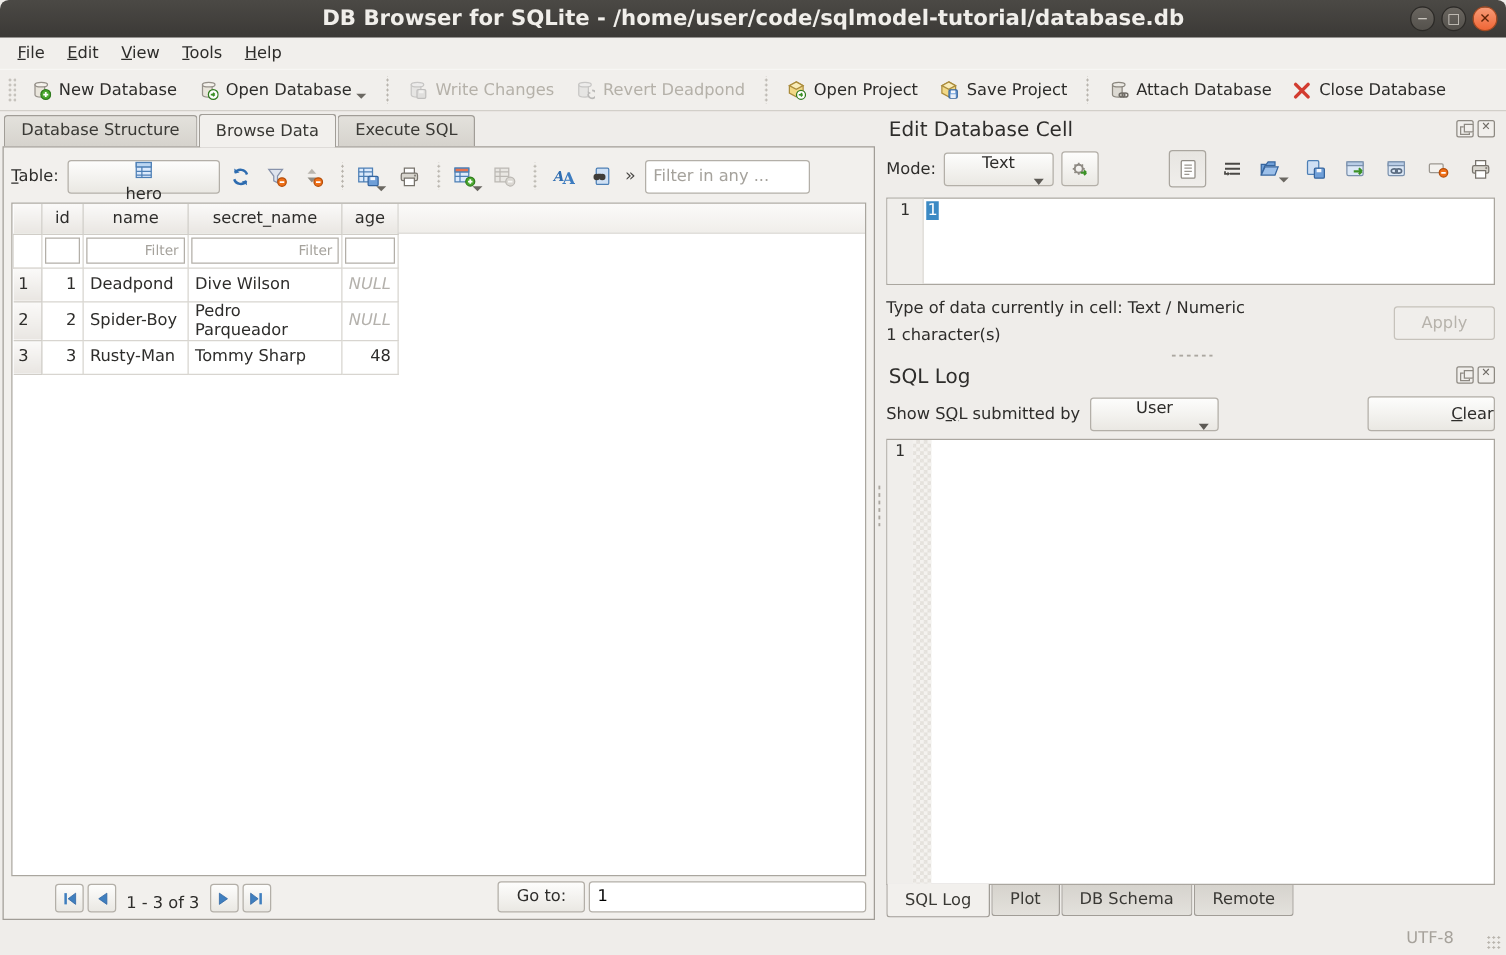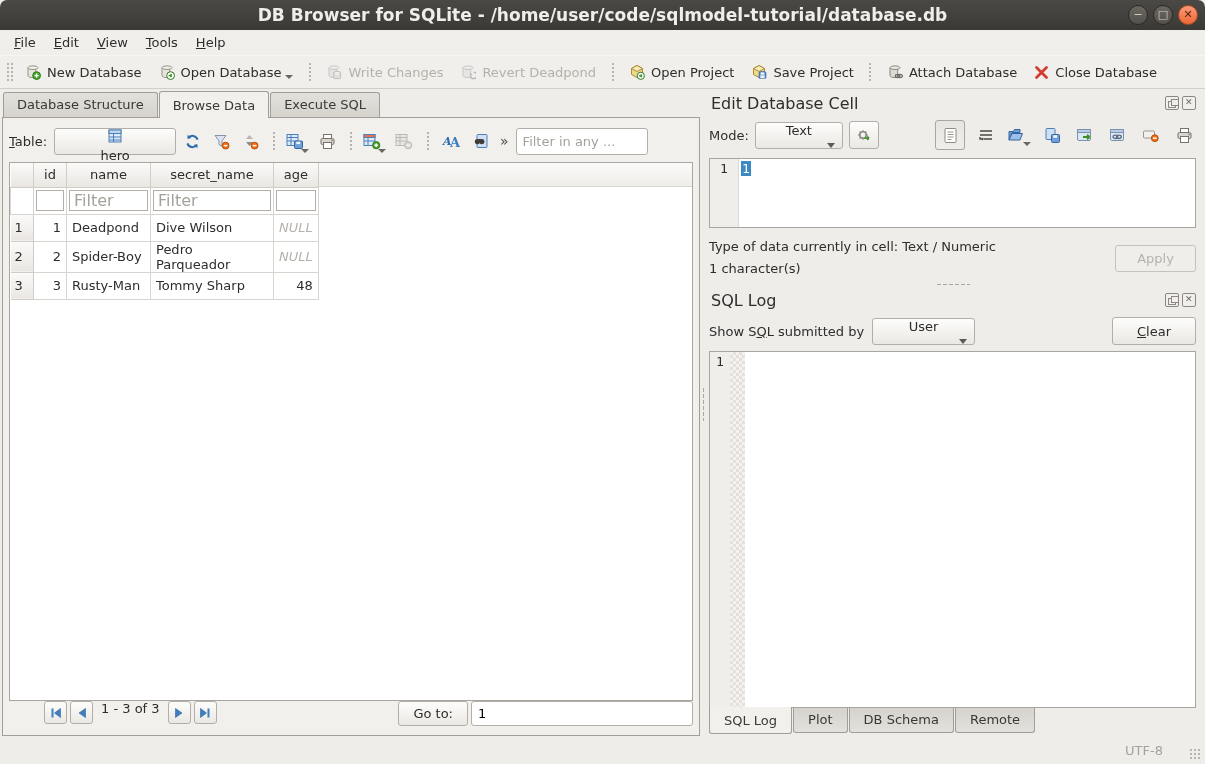--- a/index.html
+++ b/index.html
@@ -94,27 +94,27 @@
     font-weight:normal; height:24px; padding:0 4px; text-align:center;
     background:linear-gradient(#fbfaf9,#e9e6e2); border:1px solid #d0cdc7; border-top:none; color:#2e2d2b;
   }
   .grid th:first-child { border-left:none; }
   .hdr-fill { flex:1 1 auto; height:24px; background:linear-gradient(#fbfaf9,#f0eeea); border-bottom:1px solid #d8d5d0; }
   .grid td { height:27px; padding:0 5px; border:1px solid #d8d5d0; background:#fff; }
   .grid td.rowhdr {
     text-align:left; background:linear-gradient(#fbfaf9,#e9e6e2); border-color:#d0cdc7; border-left:none; padding:0 4px;
   }
   .grid tr.filter-row td { border-color:#d8d5d0; padding:2px 2px; }
-  .cell-filter { width:100%; height:21px; border:1px solid #b3afa8; padding:0 4px; font-size:16px; font-family:inherit; background:#fff; }
+  .cell-filter { width:100%; height:21px; border:1px solid #b3afa8; padding:0 4px; font-size:11px; font-family:inherit; background:#fff;text-align:right; }
   .num { text-align:right; }
   .null { color:#b4b1ac; font-style:italic; text-align:right; }
   .c-id { width:33px; } .c-name { width:84px; } .c-secret { width:123px; } .c-age { width:43px; } .c-rowhdr { width:23px; }
 
   
-  .pagination { height:29px; flex:0 0 29px; display:flex; align-items:flex-start; gap:3px; margin-top:0;padding-left:35px; }
+  .pagination { height:29px; flex:0 0 29px; display:flex; align-items:flex-end; gap:3px; margin-top:0;padding-left:35px; }
   .nav-btn { width:23px; height:23px; border:1px solid #b3afa8; border-radius:3px;
     background:linear-gradient(#fdfdfc,#eae8e3); display:flex; align-items:center; justify-content:center; }
   .range { margin:0 5px; }
   .spacer { flex:1 1 auto; }
   .goto-btn { height:25px; padding:0 14px; border:1px solid #b3afa8; border-radius:3px;
     background:linear-gradient(#fdfdfc,#eae8e3); display:flex; align-items:center; }
   .goto-input { width:222px; height:25px; border:1px solid #b3afa8; border-radius:3px; padding:0 6px; font-family:inherit; font-size:13px; }
 
   
   .dock-header { height:20px; flex:0 0 20px; display:flex; align-items:center; padding-left:2px; }
@@ -142,22 +142,22 @@
   .cell-info-text { line-height:22px; }
   .apply-btn { margin-left:auto; align-self:center; height:27px; width:81px; border:1px solid #c6c2bb; border-radius:3px;
     background:#f0eeeb; color:#b7b3ac; display:flex; align-items:center; justify-content:center; }
 
   .h-splitter { height:10px; flex:0 0 10px; position:relative; }
   .h-splitter::before { content:""; position:absolute; top:3px; left:50%; margin-left:-17px; width:34px; height:3px;
     background-image:radial-gradient(#aba7a0 40%, transparent 42%); background-size:6px 3px; }
 
   .log-filter-row { height:34px; flex:0 0 34px; display:flex; align-items:center; gap:8px; margin-top:4px; }
   .combo-user { width:103px; }
-  .clear-btn { margin-left:auto; height:28px; width:84px; border:1px solid #b3afa8; border-radius:3px;
-    background:linear-gradient(#fdfdfc,#eae8e3); display:flex; align-items:center; justify-content:center; }
+  .clear-btn { margin-left:auto; height:28px; width:102px; border:1px solid #b3afa8; border-radius:3px;
+    background:linear-gradient(#fdfdfc,#eae8e3); display:flex; align-items:center; justify-content:flex-end; }
 
   .log-editor { flex:1 1 auto; min-height:0; margin-top:3px; border:1px solid #aaa69f; background:#fff; display:flex;
     font-family:"DejaVu Sans Mono","Liberation Mono",monospace; font-size:13px; }
   .log-gutter { width:20px; background:#f0eeeb; color:#2e2d2b; text-align:center; padding-top:2px; }
   .log-hatch { width:15px; background-image:linear-gradient(45deg,#e4e1dc 25%,transparent 25%,transparent 75%,#e4e1dc 75%),linear-gradient(45deg,#e4e1dc 25%,transparent 25%,transparent 75%,#e4e1dc 75%); background-size:6px 6px; background-position:0 0,3px 3px; background-color:#f4f2ef; }
 
   .bottom-tabbar { height:28px; flex:0 0 28px; display:flex; align-items:flex-start; padding-left:0; position:relative; z-index:2; margin-top:0; }
   .btab { padding:4px 14px 5px; margin-right:1px; background:linear-gradient(#d6d3cd,#e3e1dc);
     border:1px solid #a19d97; border-top:none; border-radius:0 0 3px 3px; color:#3a3935; }
   .btab.active { background:#f2f0ed; margin-top:-1px; padding-top:6px; }

